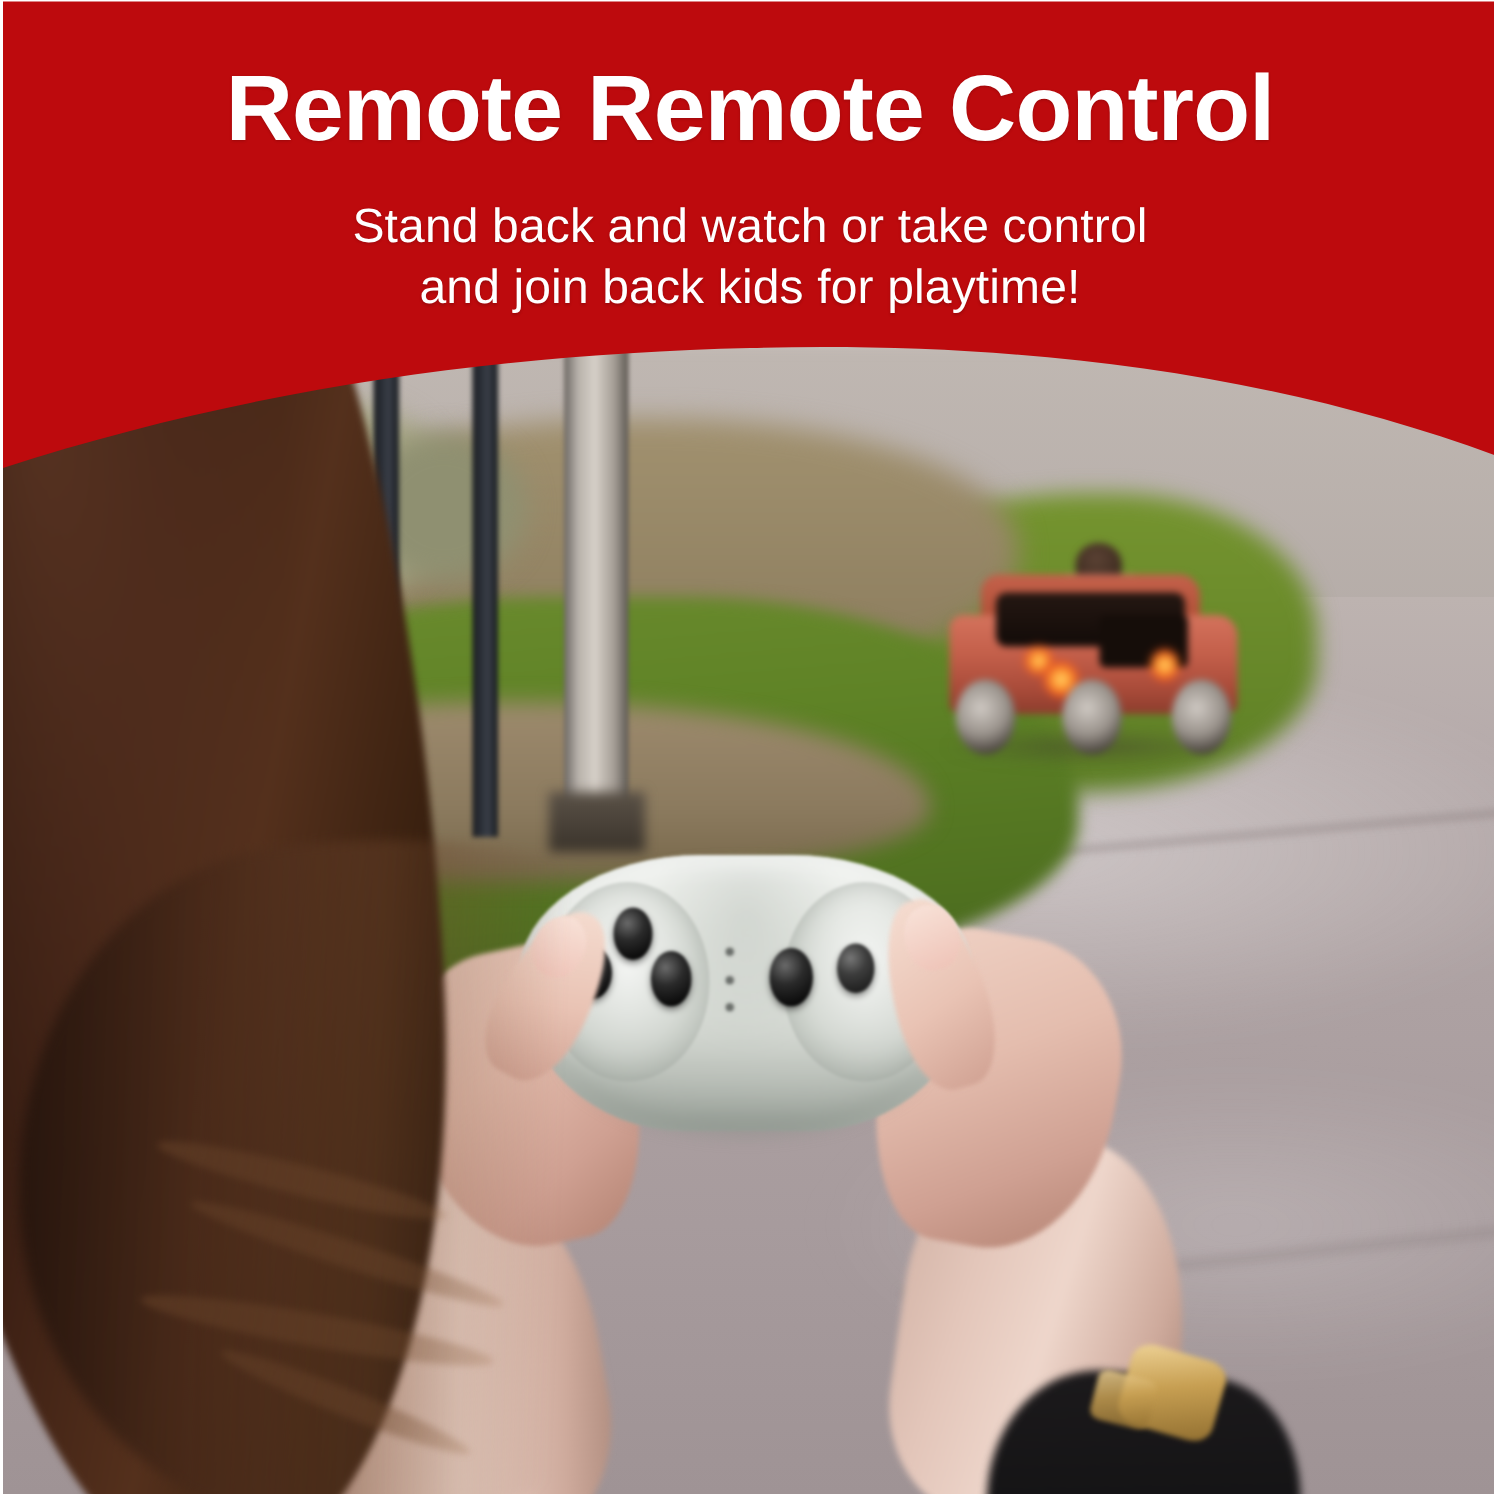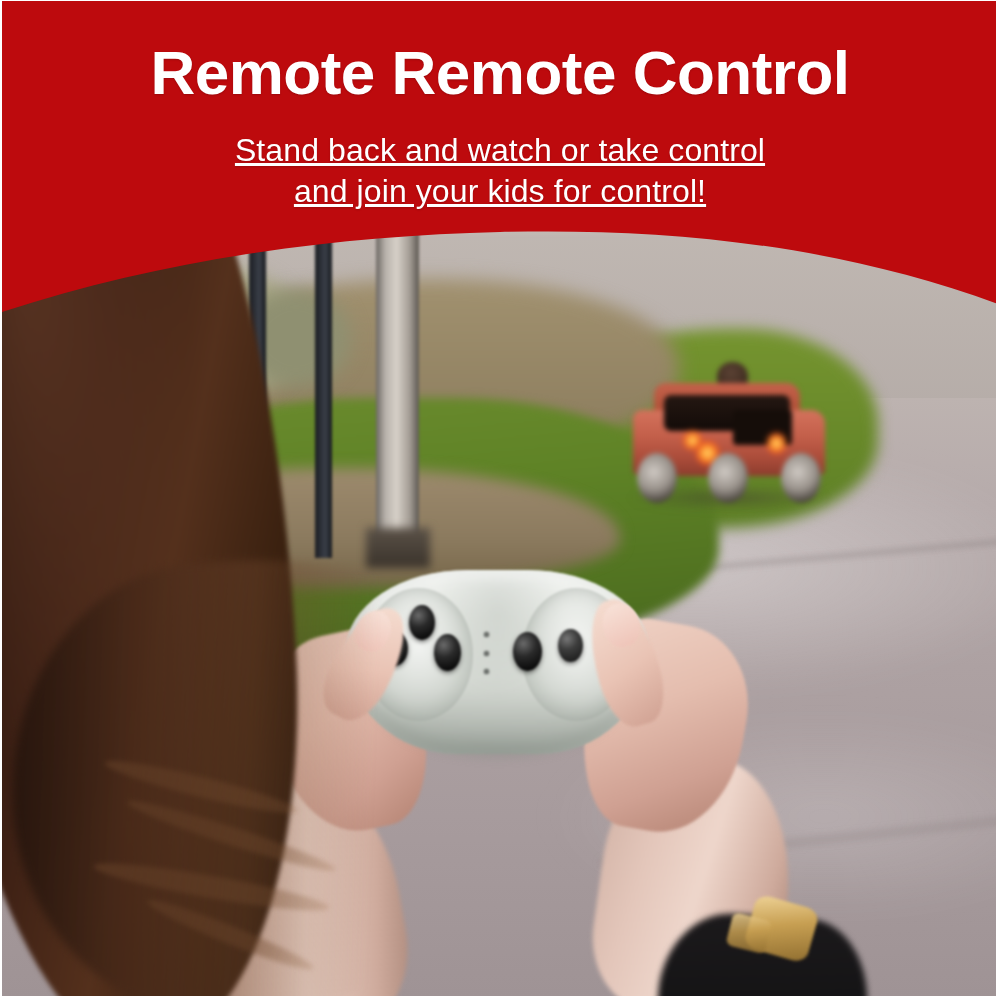--- a/index.html
+++ b/index.html
@@ -288,21 +288,21 @@
   #title {
     font-size:62px; font-weight:bold; letter-spacing:-0.5px;
     line-height:1; margin-top:42px;
     font-family:"Liberation Sans", sans-serif;
   }
   #subtitle {
     font-size:32px; font-weight:300; line-height:1.28;
     margin-top:26px; letter-spacing:.1px;
     font-family:"Liberation Sans", sans-serif;
   }
-  #subtitle .ln { display:block;text-decoration:underline; }
+  #subtitle .ln { display:block; }
 
   
   #frame {
     position:absolute; inset:0; z-index:90; pointer-events:none;
     border-left:2px solid #ffffff;
     border-top:1px solid #ffffff;
     border-right:4px solid #ffffff;
     border-bottom:4px solid #ffffff;
   }
 </style>
@@ -417,18 +417,18 @@
   <div id="banner">
     <svg viewBox="0 0 996 330" preserveAspectRatio="none" aria-hidden="true">
       <path d="M0,0 L996,0 L996,304 C830,243 660,228 498,232 C336,236 166,258 0,312 Z" fill="#bd0a0d"></path>
     </svg>
   </div>
 
   <div id="banner-text">
     <div id="title">Remote Remote Control</div>
     <div id="subtitle">
       <span class="ln">Stand back and watch or take control</span>
-      <span class="ln">and join your kids for control!</span>
+      <span class="ln">and join back kids for playtime!</span>
     </div>
   </div>
 
   <div id="frame"></div>
 </div>
 
 </body></html>

